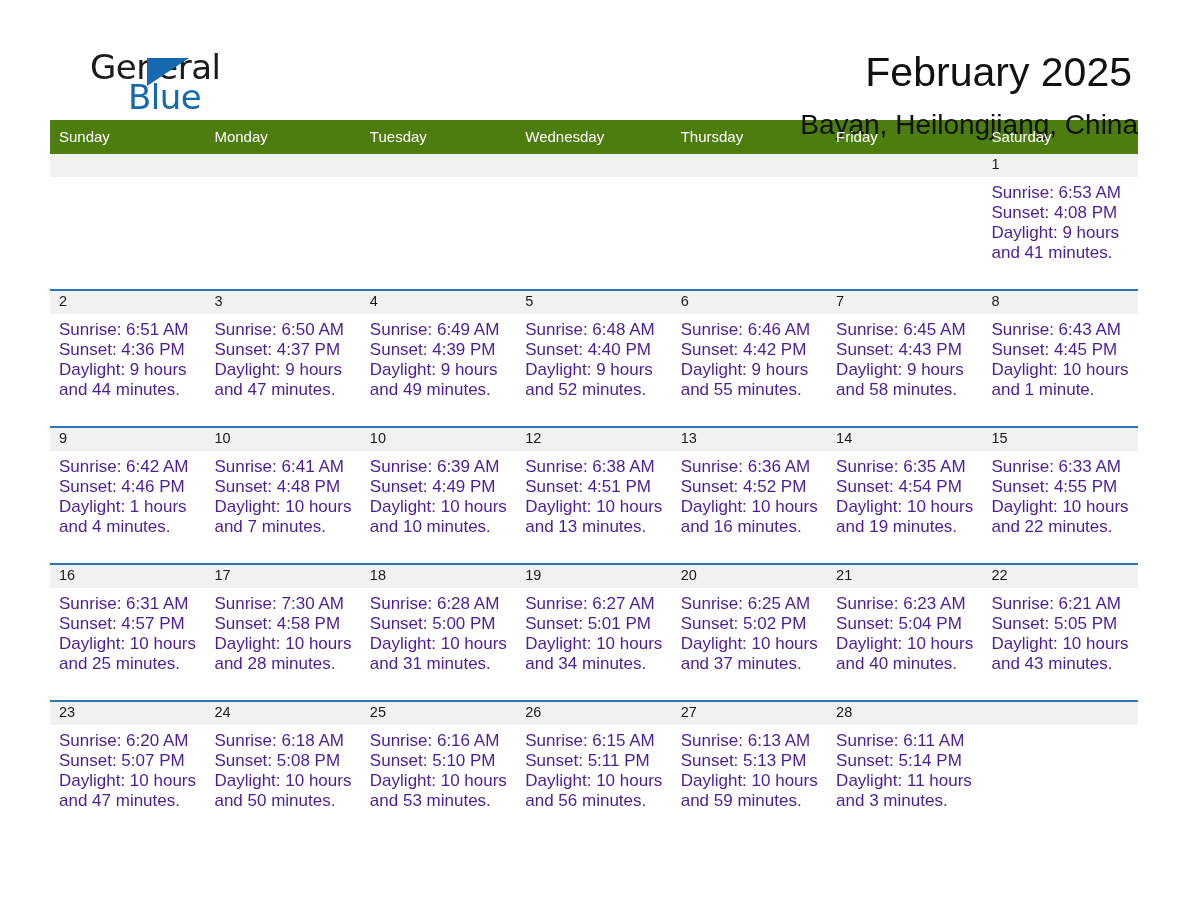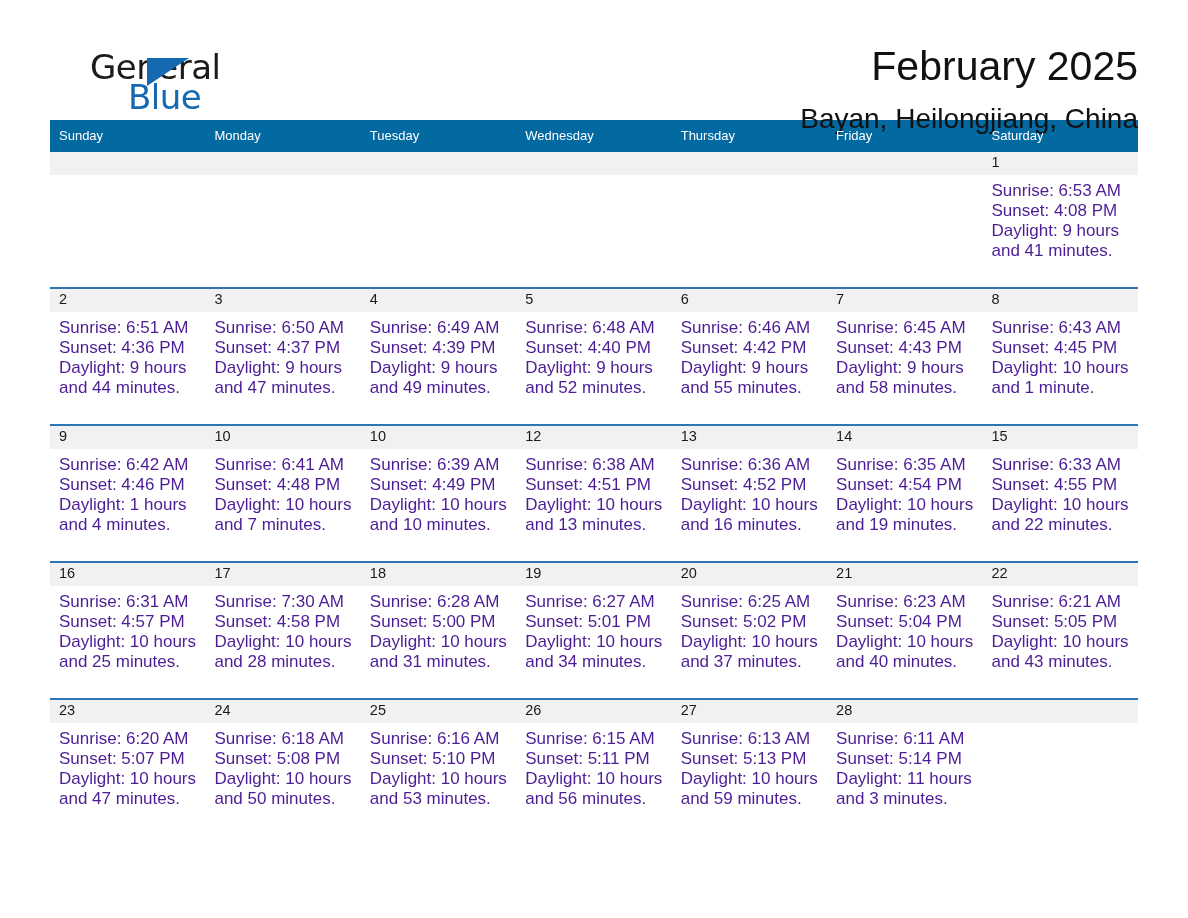--- a/index.html
+++ b/index.html
@@ -69,41 +69,41 @@
   }
   .title-block {
     text-align: right;
     padding-top: 2px;
   }
   .cal-title {
     font-size: 41px;
     font-weight: normal;
     color: #111111;
     line-height: 1.1;
-    margin: 0;
+    margin: 6px;
     font-family: "Liberation Sans", sans-serif;
   }
   .cal-subtitle {
     font-size: 28px;
     color: #111111;
     margin-top: 14px;
     font-family: "Liberation Sans", sans-serif;
   }
 
   
   .calendar {
     width: 1088px;
     border-collapse: collapse;
     table-layout: fixed;
     margin-top: 10px;
   }
   .calendar th {
-    background: #0369a1;
+    background: #4d7c0f;
     color: #ffffff;
-    font-size: 13px;
+    font-size: 15px;
     font-weight: normal;
     text-align: left;
     padding: 8px 0 9px 9px;
     border: none;
   }
   .calendar td {
     vertical-align: top;
     padding: 0;
     border: none;
     border-top: 2px solid #2e75b6;

